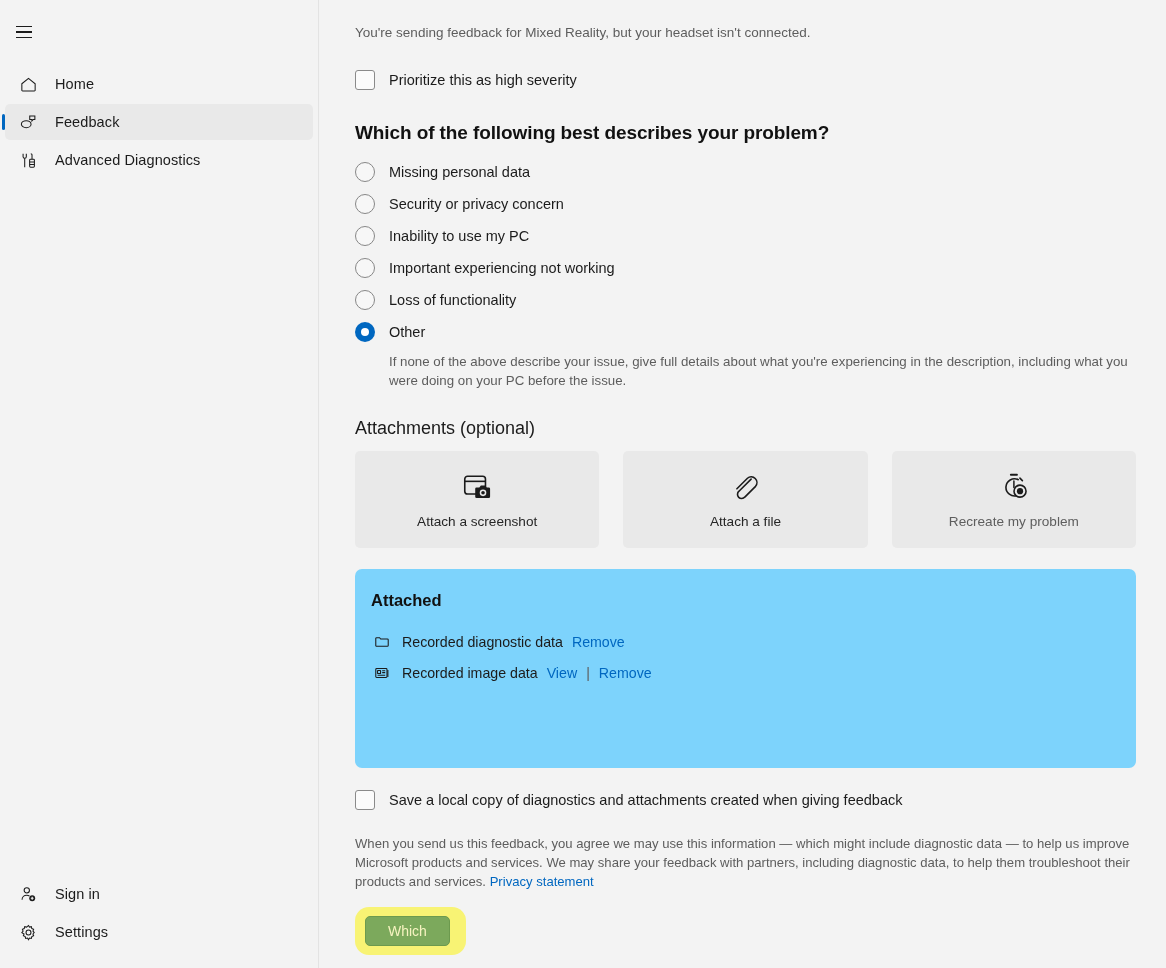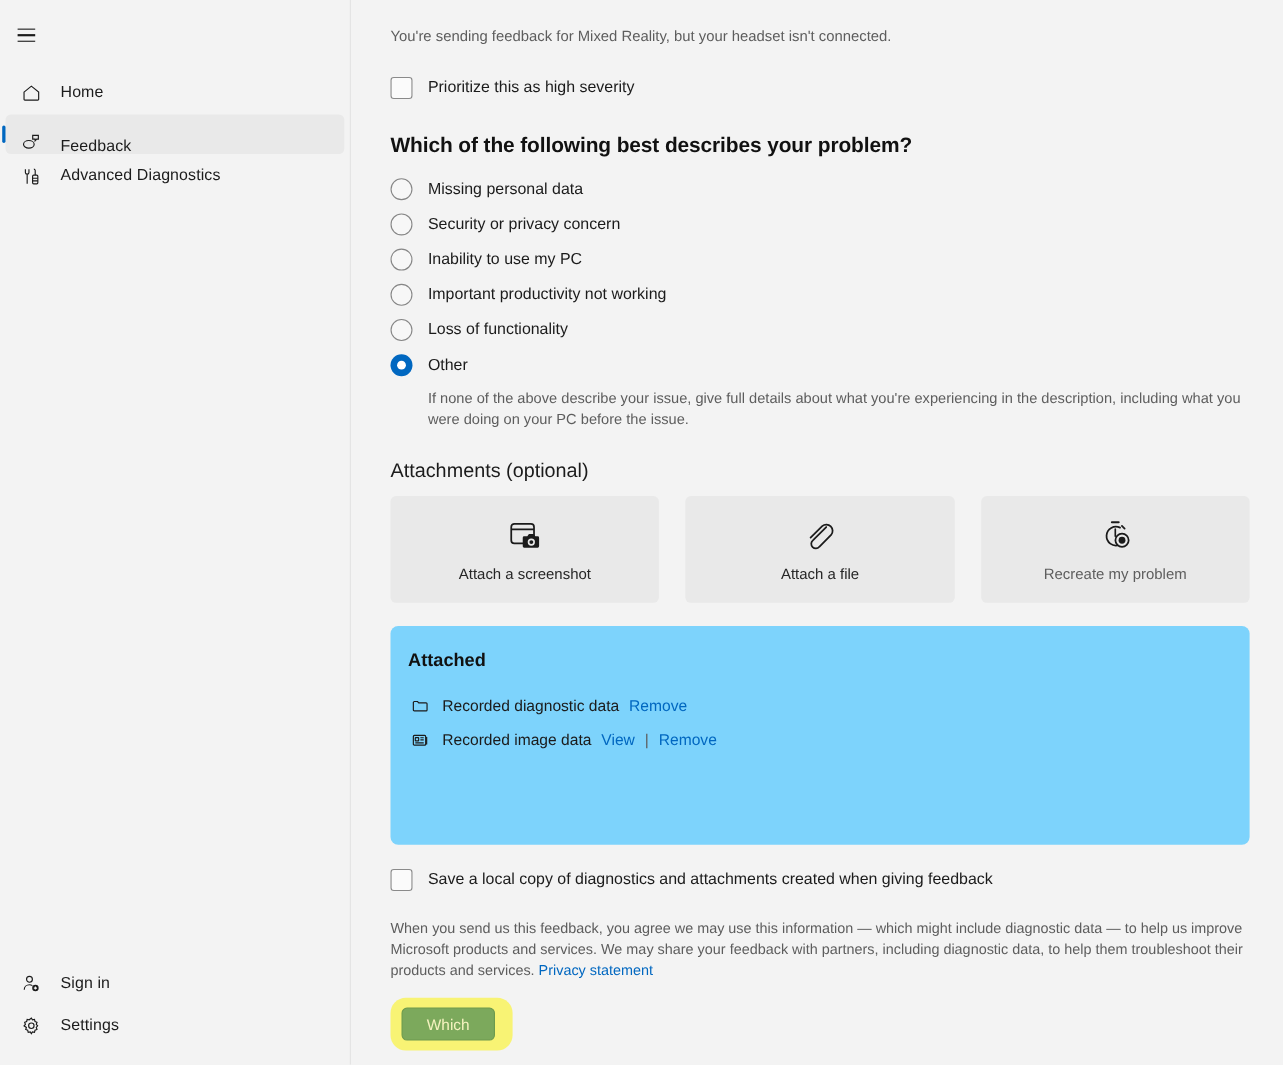--- a/index.html
+++ b/index.html
@@ -61,21 +61,21 @@
     position: relative;
     height: 36px;
     margin: 2px 5px;
     border-radius: 5px;
     display: flex;
     align-items: center;
     padding-left: 12px;
     cursor: pointer;
     color: #1b1b1b;
   }
-  .nav-item.selected { background: #e9e9e9; align-items: flex-end; }
+  .nav-item.selected { background: #e9e9e9; }
   .nav-item.selected::before {
     content: "";
     position: absolute;
     left: -3px;
     top: 50%;
     transform: translateY(-50%);
     width: 3px;
     height: 16px;
     border-radius: 2px;
     background: #0067c0;
@@ -385,21 +385,21 @@
       <div class="radio-row">
         <span class="radio"></span>
         <span class="radio-label">Security or privacy concern</span>
       </div>
       <div class="radio-row">
         <span class="radio"></span>
         <span class="radio-label">Inability to use my PC</span>
       </div>
       <div class="radio-row">
         <span class="radio"></span>
-        <span class="radio-label">Important productivity not working</span>
+        <span class="radio-label">Important experiencing not working</span>
       </div>
       <div class="radio-row">
         <span class="radio"></span>
         <span class="radio-label">Loss of functionality</span>
       </div>
       <div class="radio-row">
         <span class="radio checked"></span>
         <span class="radio-label">Other</span>
       </div>
     </div>

